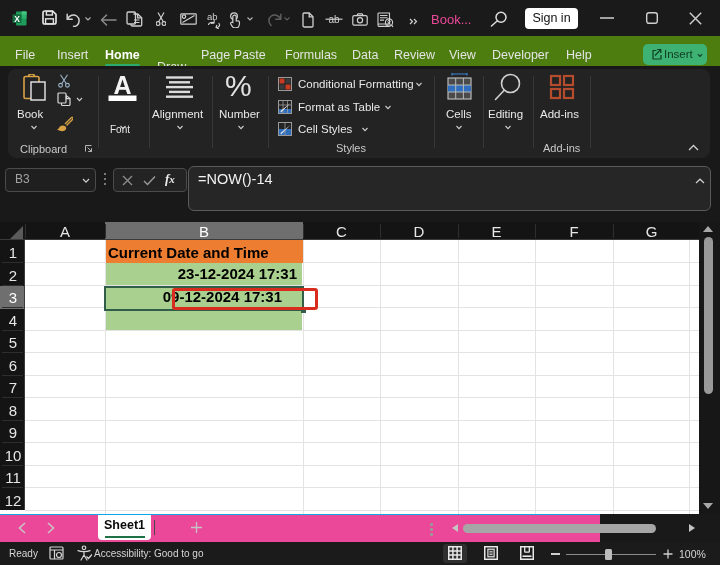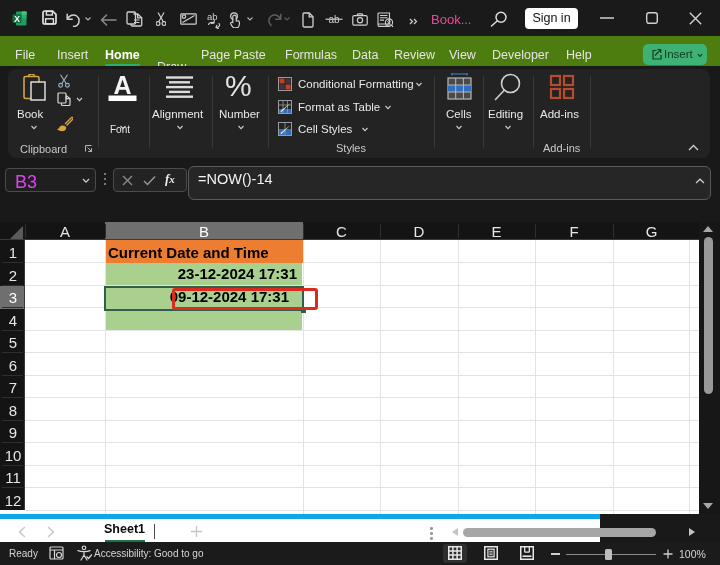--- a/index.html
+++ b/index.html
@@ -299,41 +299,41 @@
     <div class="abs" style="left:543px;top:76px;font-size:11px;color:#c9c9c9;">Add-ins</div>
 
     <svg class="abs" style="left:688px;top:78px;" width="11" height="7" viewBox="0 0 11 7" fill="none" stroke="#cfcfcf" stroke-width="1.3">
         <path d="M1 6 L5.5 1.5 L10 6"></path>
       </svg>
   </div>
 
   <div class="abs" id="fbar" style="left:0;top:160px;width:720px;height:62px;background:#191919;">
 
     <div class="abs" style="left:5px;top:8px;width:91px;height:24px;background:#1f1f1f;border:1px solid #4b4b4b;border-radius:4px;">
-      <div class="abs" style="left:9px;top:3px;color:#d946ef;font-size:18px;">B3</div>
+      <div class="abs" style="left:9px;top:3px;color:#a3a3a3;font-size:12px;">B3</div>
       <svg class="abs" style="left:76px;top:9px;" width="8" height="6" viewBox="0 0 8 6" fill="none" stroke="#cfcfcf" stroke-width="1.2">
           <path d="M1 1 L4 4.2 L7 1"></path>
         </svg>
     </div>
 
     <div class="abs" style="left:104px;top:13px;width:2px;height:2px;background:#9a9a9a;border-radius:50%;"></div>
     <div class="abs" style="left:104px;top:18px;width:2px;height:2px;background:#9a9a9a;border-radius:50%;"></div>
     <div class="abs" style="left:104px;top:23px;width:2px;height:2px;background:#9a9a9a;border-radius:50%;"></div>
 
     <div class="abs" style="left:113px;top:8px;width:74px;height:24px;background:#232323;border:1px solid #4b4b4b;border-radius:4px;">
       <svg class="abs" style="left:8px;top:6px;" width="11" height="11" viewBox="0 0 11 11" stroke="#8a8a8a" stroke-width="1.4">
           <path d="M1 1 L10 10 M10 1 L1 10"></path>
         </svg>
       <svg class="abs" style="left:29px;top:6px;" width="13" height="11" viewBox="0 0 13 11" fill="none" stroke="#9a9a9a" stroke-width="1.4">
           <path d="M1 6 L4.5 9.5 L12 1.5"></path>
         </svg>
       <div class="abs" style="left:51px;top:2px;color:#ededed;font-size:13px;font-style:italic;font-weight:bold;font-family:'Liberation Serif',serif;">f<span style="font-size:11px;">x</span></div>
     </div>
 
-    <div class="abs" style="left:188px;top:6px;width:523px;height:34px;background:#262626;border:1px solid #5a5a5a;border-radius:6px;">
+    <div class="abs" style="left:188px;top:6px;width:523px;height:45px;background:#262626;border:1px solid #5a5a5a;border-radius:6px;">
       <div class="abs" style="left:9px;top:3.5px;color:#f2f2f2;font-size:14.5px;">=NOW()-14</div>
       <svg class="abs" style="left:506px;top:11px;" width="10" height="6" viewBox="0 0 10 6" fill="none" stroke="#cfcfcf" stroke-width="1.2">
           <path d="M1 5 L5 1.2 L9 5"></path>
         </svg>
     </div>
   </div>
 
   <div class="abs" id="grid" style="left:0;top:222px;width:720px;height:292px;background:#ffffff;">
 
     <div class="abs" style="left:0;top:0;width:699px;height:18px;background:#141414;"></div>
@@ -382,36 +382,36 @@
 
     <svg class="abs" style="left:25px;top:18px;" width="674" height="274" shape-rendering="crispEdges">
       <g stroke="#e3e3e3" stroke-width="1">
         <path d="M80.5 0 V274 M278.5 0 V274 M355.5 0 V274 M433.5 0 V274 M510.5 0 V274 M588.5 0 V274 M664.5 0 V274"></path>
         <path d="M0 22.5 H674 M0 45 H674 M0 67.5 H674 M0 90 H674 M0 112.5 H674 M0 135 H674 M0 157.5 H674 M0 180 H674 M0 202.5 H674 M0 225 H674 M0 247.5 H674 M0 270 H674"></path>
       </g>
     </svg>
 
     <div class="abs" style="left:106px;top:18px;width:197px;height:22.5px;background:#ED7D31;color:#000;font-size:15px;font-weight:bold;line-height:25px;padding-left:2px;">Current Date and Time</div>
     <div class="abs" style="left:106px;top:41px;width:196px;height:22px;background:#A9D08E;color:#000;font-size:15px;font-weight:bold;line-height:22.5px;text-align:right;padding-right:5px;">23-12-2024 17:31</div>
-    <div class="abs" style="left:106px;top:63.5px;width:196px;height:22px;background:#A9D08E;color:#000;font-size:15px;font-weight:bold;line-height:22.5px;text-align:right;padding-right:13px;">09-12-2024 17:31</div>
+    <div class="abs" style="left:106px;top:63.5px;width:196px;height:22px;background:#A9D08E;color:#000;font-size:15px;font-weight:bold;line-height:22.5px;text-align:right;padding-right:20px;">09-12-2024 17:31</div>
     <div class="abs" style="left:106px;top:86px;width:196px;height:22px;background:#A9D08E;"></div>
 
     <div class="abs" style="left:104px;top:64px;width:200px;height:24.5px;border:2px solid #315e48;"></div>
     <div class="abs" style="left:300.5px;top:86px;width:5px;height:4.5px;background:#315e48;"></div>
 
     <div class="abs" style="left:172px;top:66px;width:146px;height:22px;border:3px solid #d92c1f;border-radius:3px;"></div>
 
     <div class="abs" style="left:699px;top:0;width:21px;height:292px;background:#171717;">
       <div class="abs" style="left:4px;top:4px;width:0;height:0;border-left:5px solid transparent;border-right:5px solid transparent;border-bottom:6px solid #a8a8a8;"></div>
       <div class="abs" style="left:5px;top:15px;width:9px;height:157px;background:#999999;border-radius:4.5px;"></div>
       <div class="abs" style="left:4px;top:281px;width:0;height:0;border-left:5px solid transparent;border-right:5px solid transparent;border-top:6.5px solid #a8a8a8;"></div>
     </div>
   </div>
 
-  <div class="abs" id="tabbar" style="left:0;top:514px;width:600px;height:28px;background:#ffffff;border-top:5px solid #0ea5e9;">
+  <div class="abs" id="tabbar" style="left:0;top:514px;width:600px;height:28px;background:#ec4899;border-top:1px solid #0ea5e9;">
     <svg class="abs" style="left:17px;top:7px;" width="10" height="12" viewBox="0 0 10 12" fill="none" stroke="#c8c8c8" stroke-width="1.5">
         <path d="M8 1 L2.5 6 L8 11"></path>
       </svg>
     <svg class="abs" style="left:46px;top:7px;" width="10" height="12" viewBox="0 0 10 12" fill="none" stroke="#c8c8c8" stroke-width="1.5">
         <path d="M2 1 L7.5 6 L2 11"></path>
       </svg>
 
     <div class="abs" style="left:98px;top:0;width:53px;height:25px;background:#ffffff;border-radius:0 0 4px 4px;">
       <div class="abs" style="left:0;top:3px;width:53px;text-align:center;color:#0a0a0a;font-size:12.5px;font-weight:bold;">Sheet1</div>
       <div class="abs" style="left:7px;top:20.5px;width:40px;height:2.5px;background:#1e7145;"></div>

